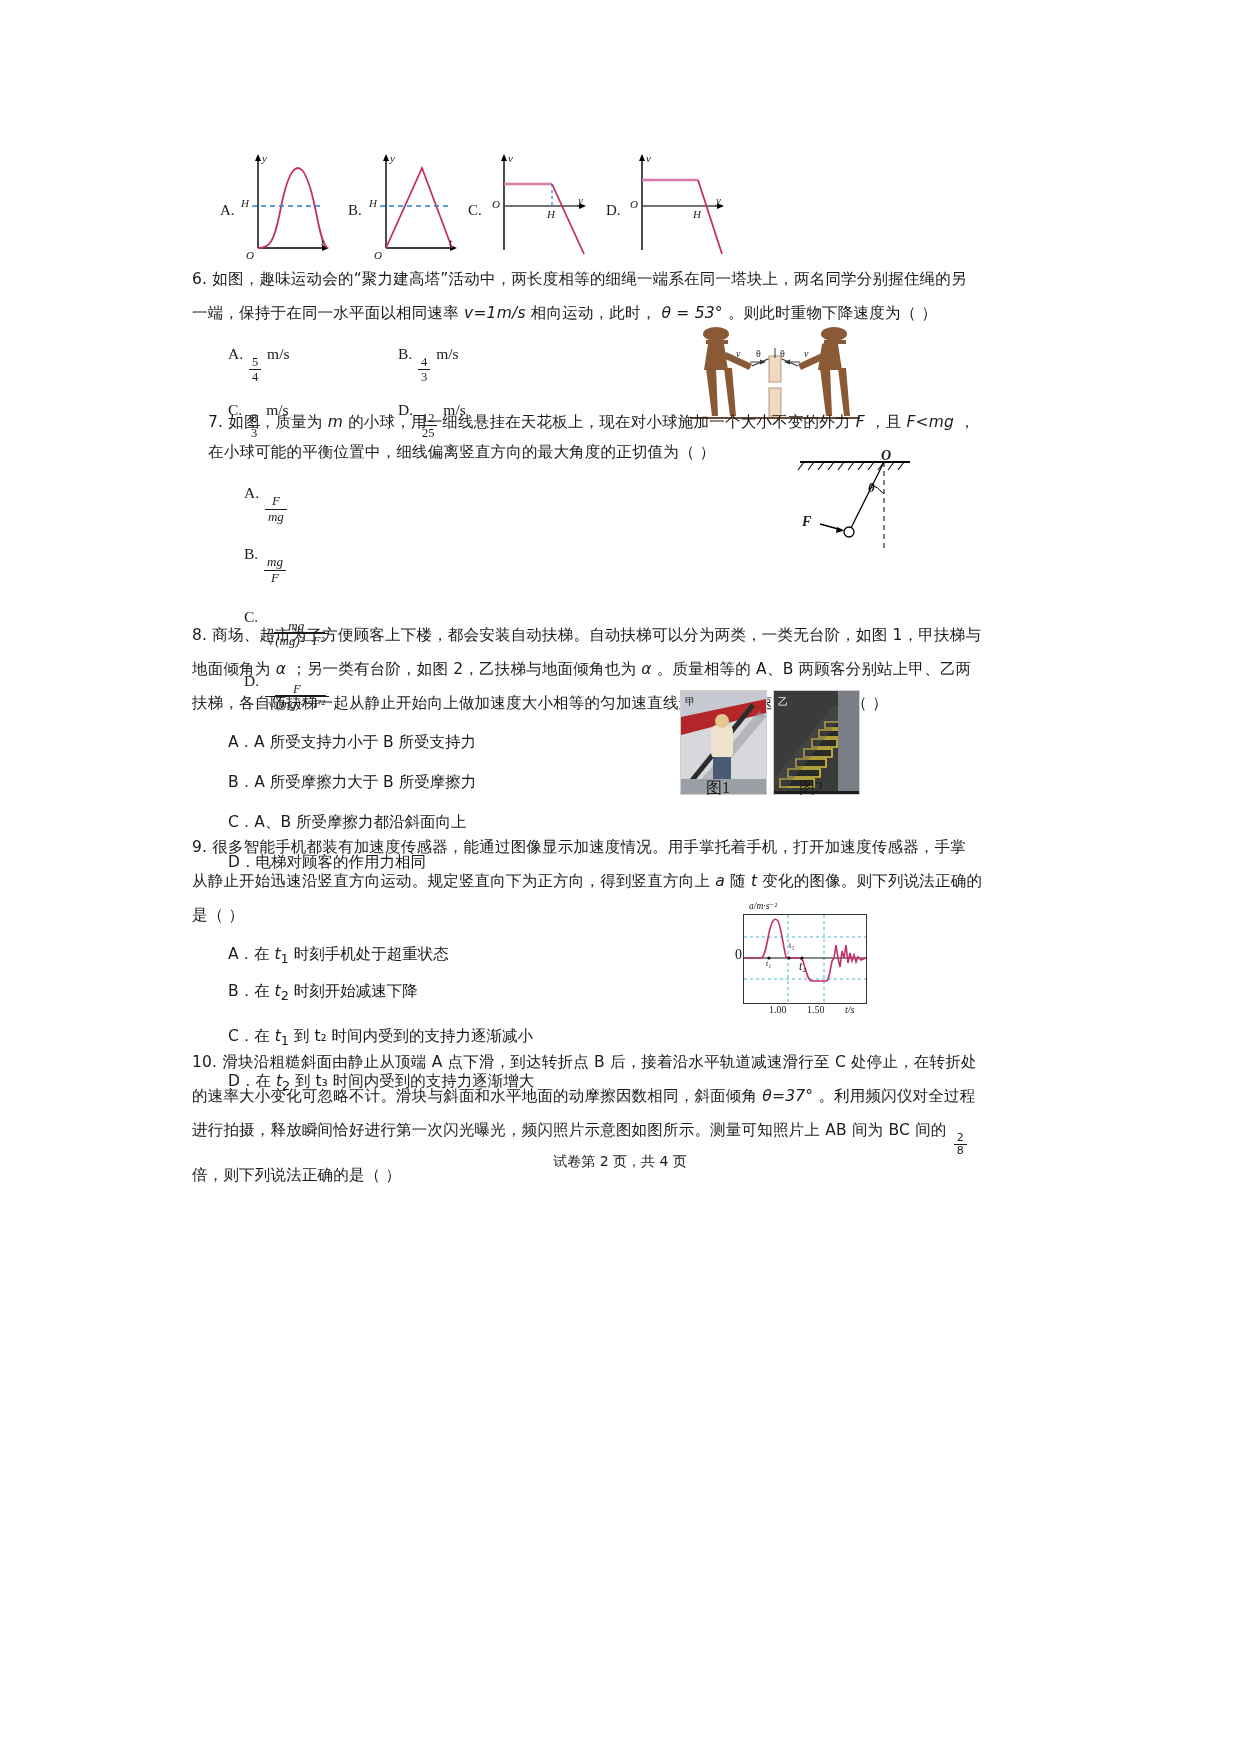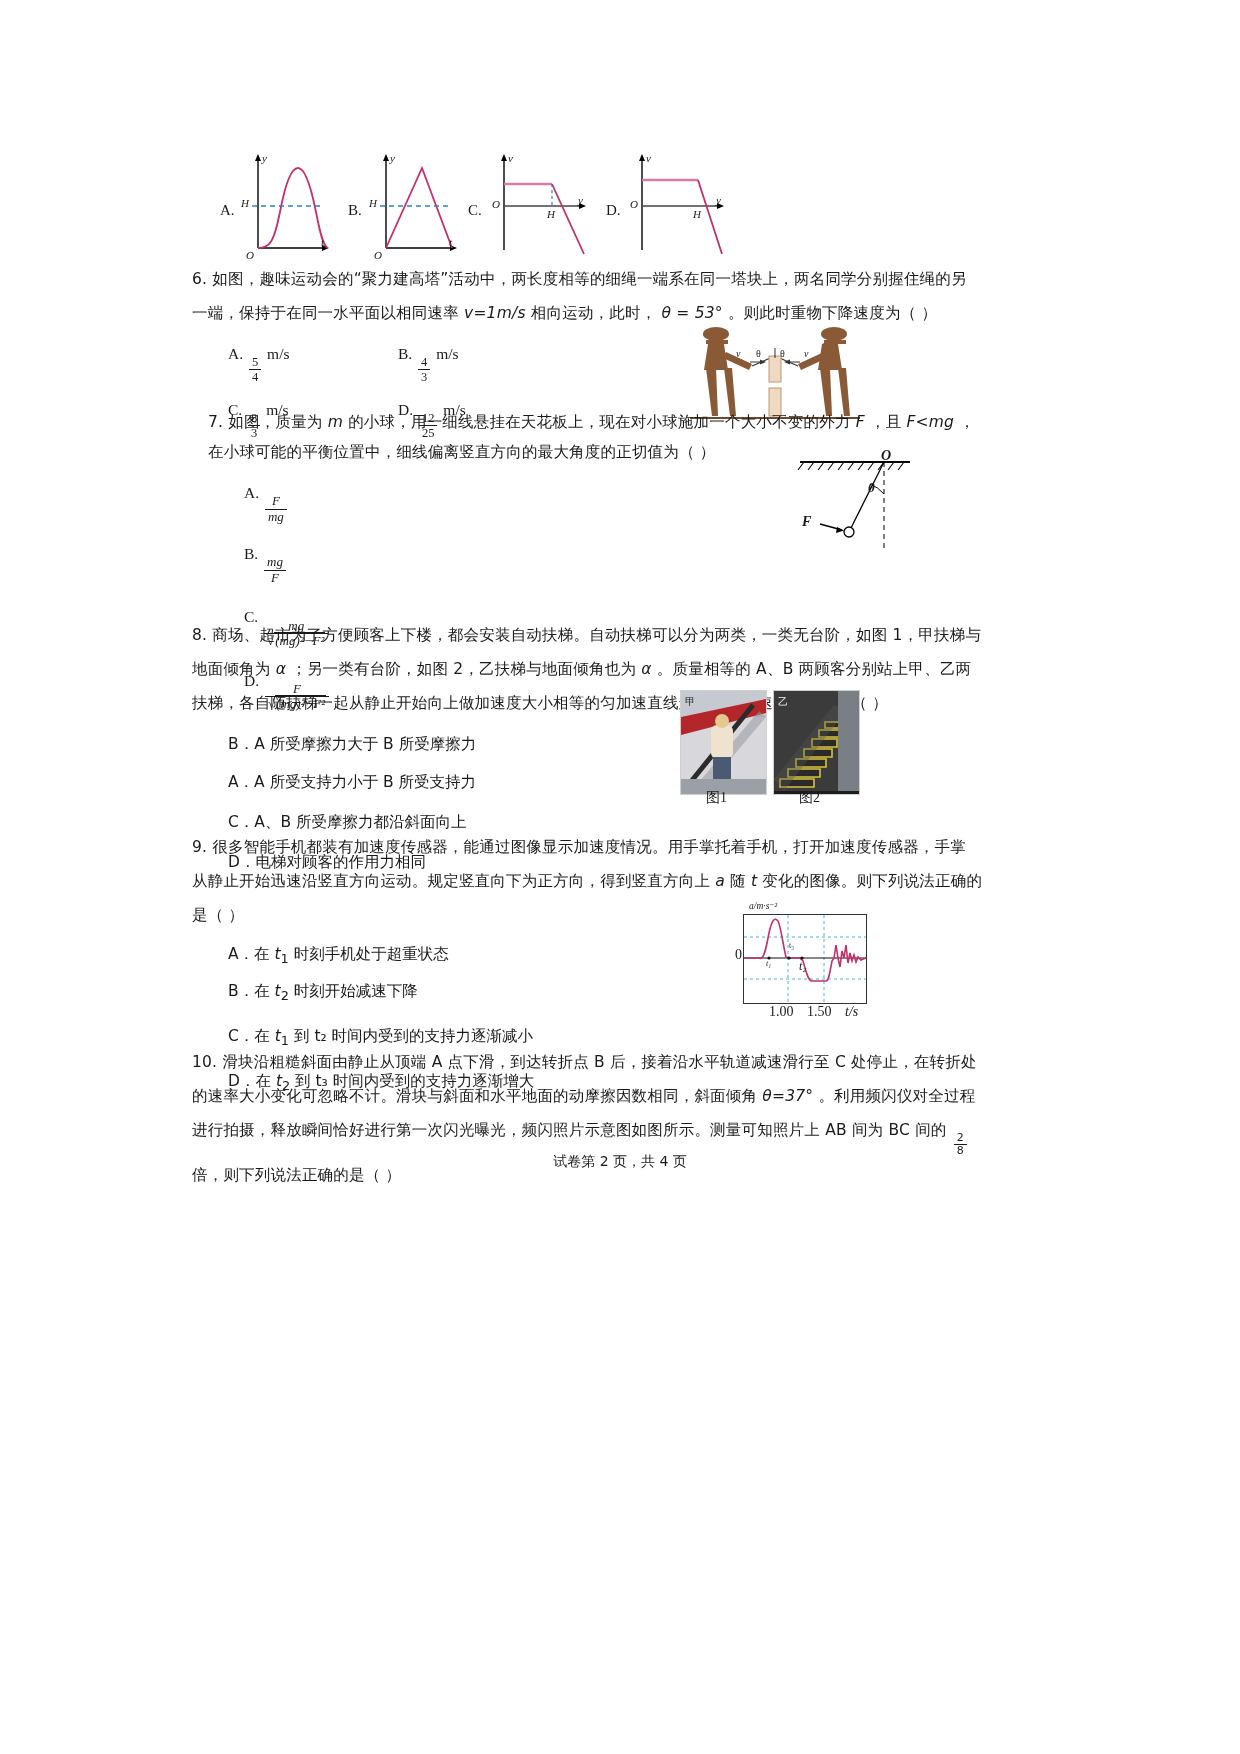--- a/index.html
+++ b/index.html
@@ -32,26 +32,26 @@
 
   
   .q6fig{position:absolute;left:680px;top:318px;width:190px;height:110px;}
 
   
   .q7fig{position:absolute;left:780px;top:448px;width:140px;height:115px;}
 
   
   .photos{position:absolute;left:680px;top:690px;width:180px;height:120px;}
   .photo{position:absolute;top:0;width:85px;height:103px;border:1px solid #cfcfcf;overflow:hidden;}
-  .pcap{position:absolute;top:99px;font-size:14px;}
+  .pcap{position:absolute;top:88px;font-size:16px;}
 
   
   .q9fig{position:absolute;left:735px;top:900px;width:150px;height:120px;}
   .gbox{position:absolute;left:8px;top:14px;width:122px;height:88px;border:1px solid #333;background:#fff;}
-  .tick{position:absolute;font-size:14px;}
+  .tick{position:absolute;font-size:10px;}
 
   .footer{position:absolute;left:0;top:1153px;width:1240px;text-align:center;
           font-size:14px;}
 
   svg{display:block;}
 </style>
 </head>
 <body>
 
 <div class="page">
@@ -299,22 +299,22 @@
       <span>地面倾角为</span>
       <span class="ital">α</span>
       <span>；另一类有台阶，如图 2，乙扶梯与地面倾角也为</span>
       <span class="ital">α</span>
       <span>。质量相等的 A、B 两顾客分别站上甲、乙两</span>
     </div>
     <div class="qline cn">
       <span>扶梯，各自随扶梯一起从静止开始向上做加速度大小相等的匀加速直线运动，则加速运动过程中（    ）</span>
     </div>
 
+    <div class="opt cn" style="margin-top:6px;">A．A 所受支持力小于 B 所受支持力</div>
     <div class="opt cn" style="margin-top:8px;">B．A 所受摩擦力大于 B 所受摩擦力</div>
-    <div class="opt cn" style="margin-top:6px;">A．A 所受支持力小于 B 所受支持力</div>
     <div class="opt cn" style="margin-top:8px;">C．A、B 所受摩擦力都沿斜面向上</div>
     <div class="opt cn" style="margin-top:8px;">D．电梯对顾客的作用力相同</div>
   </div>
 
   <div class="photos">
     <div class="photo" style="left:0;">
       <svg width="85" height="103" viewBox="0 0 85 103">
         <rect width="85" height="103" fill="#d8d8dc"></rect>
         <rect x="0" y="0" width="85" height="26" fill="#c6c9cf"></rect>
         <path d="M0 26 L85 8 L85 22 L0 44 Z" fill="#b3262a"></path>

